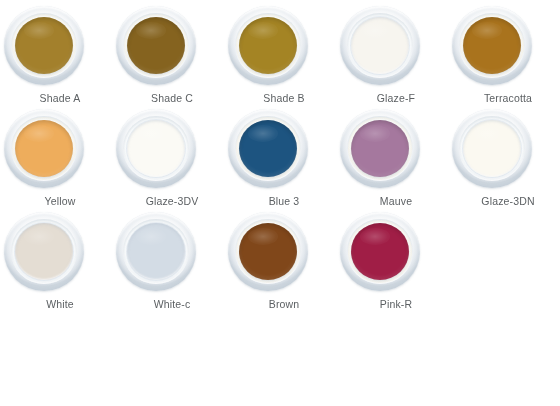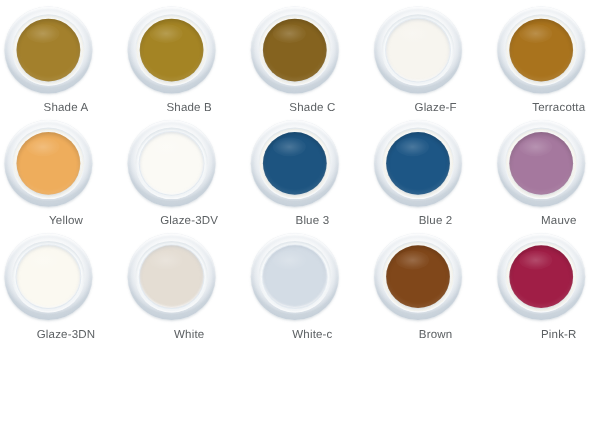--- a/index.html
+++ b/index.html
@@ -135,32 +135,32 @@
 
 <div id="swatch-grid">
     <div class="swatch-cell">
       <div class="dish">
         <div class="pool" style="background-color: rgb(163, 128, 44);"></div>
       </div>
       <div class="swatch-label">Shade A</div>
     </div>
     <div class="swatch-cell">
       <div class="dish">
+        <div class="pool" style="background-color: rgb(133, 99, 31);"></div>
+      </div>
+      <div class="swatch-label">Shade C</div>
+    </div>
+    <div class="swatch-cell">
+      <div class="dish">
         <div class="pool" style="background-color: rgb(164, 132, 36);"></div>
       </div>
       <div class="swatch-label">Shade B</div>
     </div>
     <div class="swatch-cell">
       <div class="dish">
-        <div class="pool" style="background-color: rgb(133, 99, 31);"></div>
-      </div>
-      <div class="swatch-label">Shade C</div>
-    </div>
-    <div class="swatch-cell">
-      <div class="dish">
         <div class="pool pale" style="background-color: rgb(247, 245, 239);"></div>
       </div>
       <div class="swatch-label">Glaze-F</div>
     </div>
     <div class="swatch-cell">
       <div class="dish">
         <div class="pool" style="background-color: rgb(169, 115, 29);"></div>
       </div>
       <div class="swatch-label">Terracotta</div>
     </div>
@@ -177,26 +177,20 @@
       <div class="swatch-label">Glaze-3DV</div>
     </div>
     <div class="swatch-cell">
       <div class="dish">
         <div class="pool" style="background-color: rgb(29, 84, 128);"></div>
       </div>
       <div class="swatch-label">Blue 3</div>
     </div>
     <div class="swatch-cell">
       <div class="dish">
-        <div class="pool" style="background-color: rgb(29, 86, 133);"></div>
-      </div>
-      <div class="swatch-label">Blue 2</div>
-    </div>
-    <div class="swatch-cell">
-      <div class="dish">
         <div class="pool" style="background-color: rgb(165, 120, 158);"></div>
       </div>
       <div class="swatch-label">Mauve</div>
     </div>
     <div class="swatch-cell">
       <div class="dish">
         <div class="pool pale" style="background-color: rgb(251, 249, 241);"></div>
       </div>
       <div class="swatch-label">Glaze-3DN</div>
     </div>

